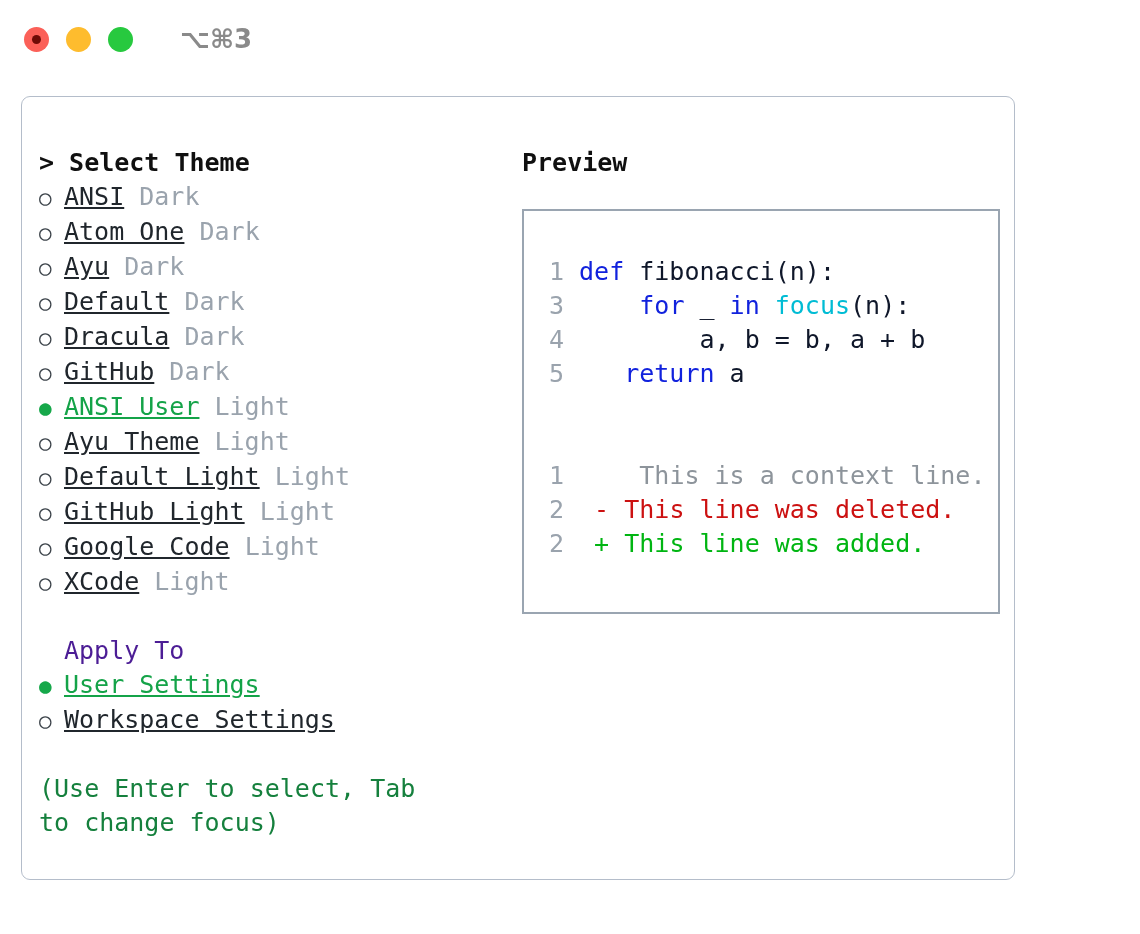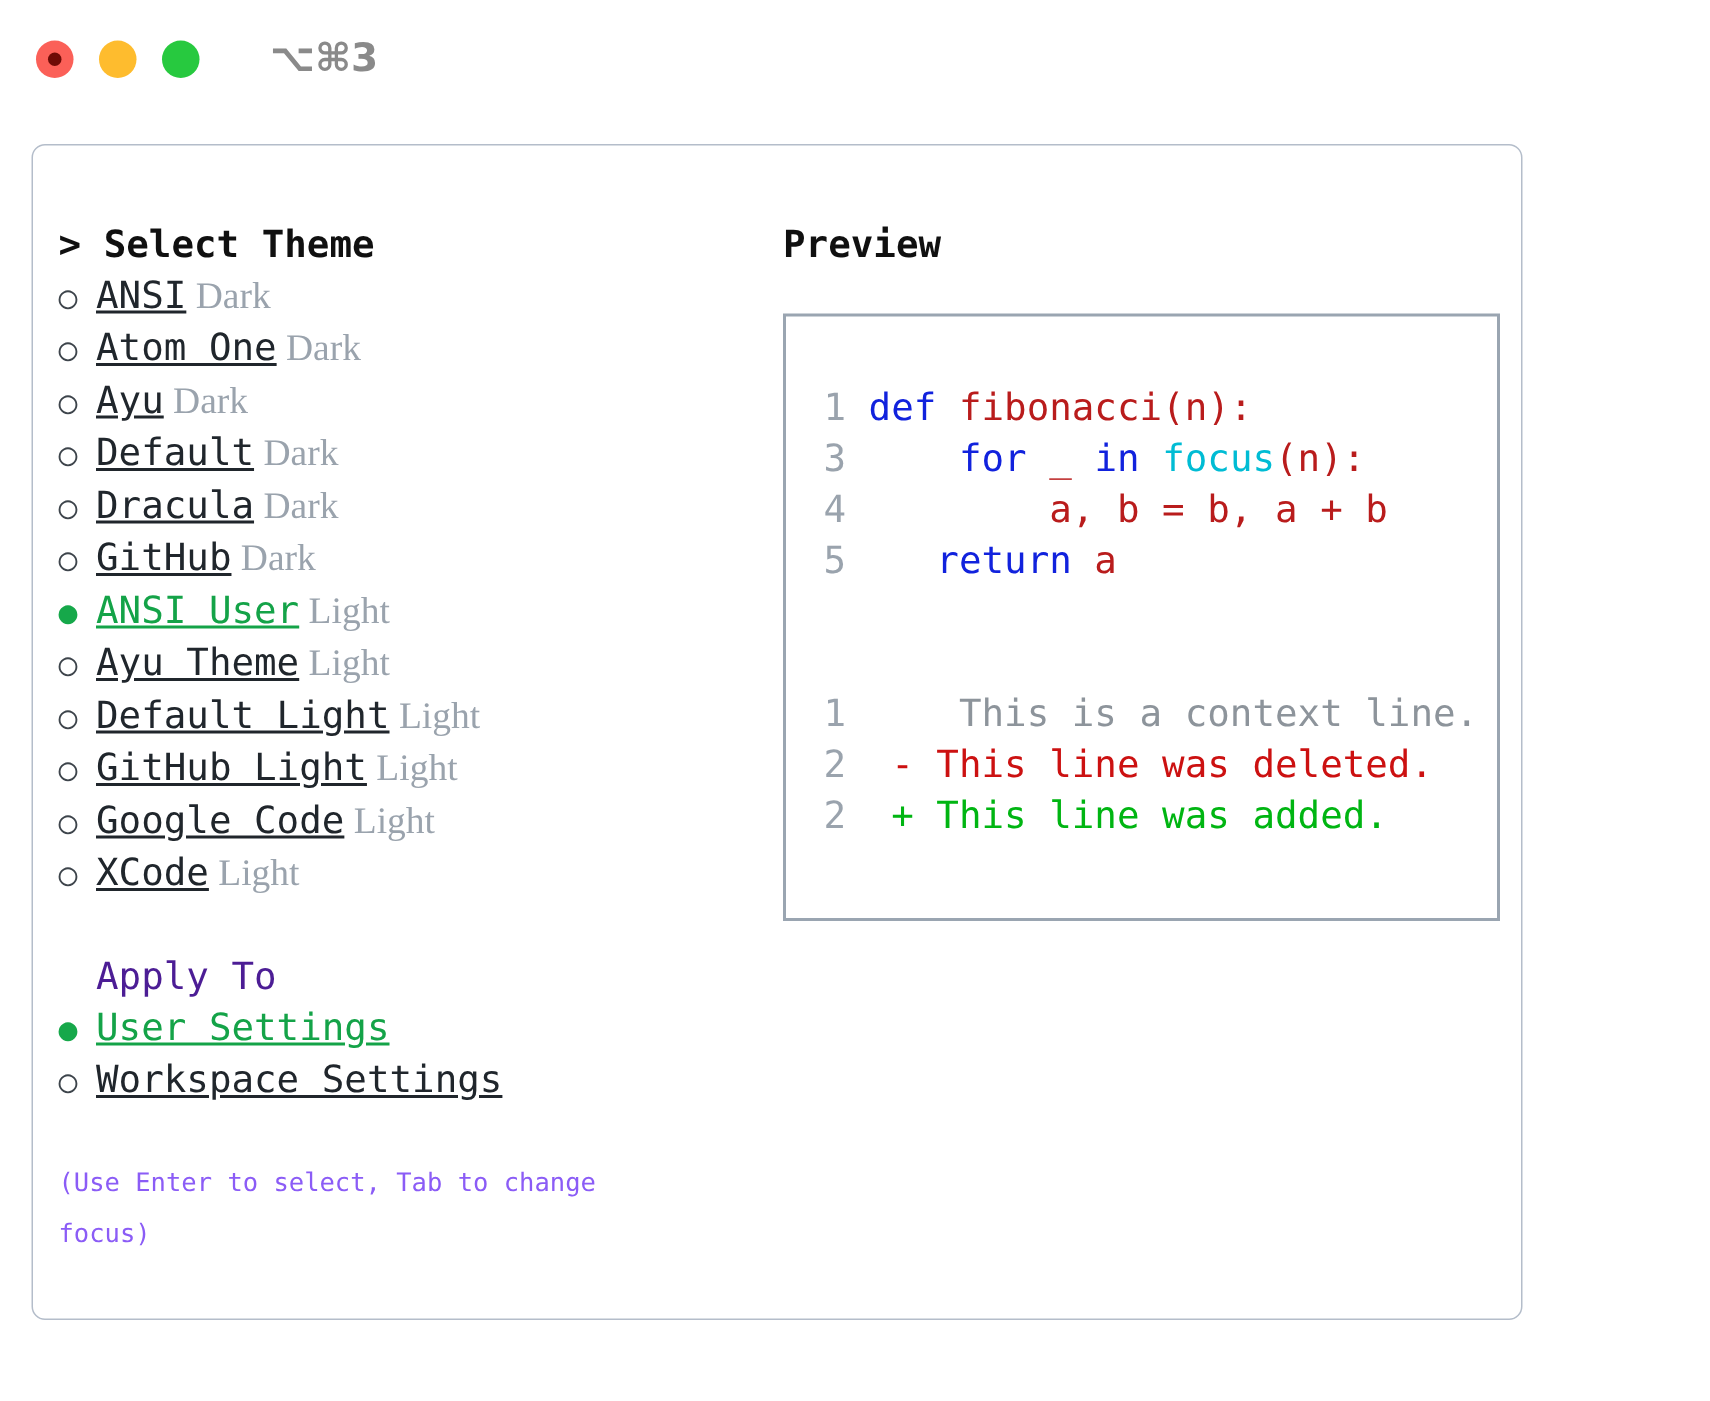--- a/index.html
+++ b/index.html
@@ -103,39 +103,39 @@
     color: #333a40;
   }
   .opt .bullet {
     width: 25px;
     flex: 0 0 25px;
     color: #3d444b;
     font-size: 21px;
   }
   .opt .bullet.filled { color: #16a84a; }
   .opt .label  { color: #20262c; text-decoration: underline; }
-  .opt .suffix { color: #9aa3ad; font-family: Liberation Serif, serif; }
+  .opt .suffix { color: #9aa3ad; }
   .opt.selected .label  { color: #14a348; }
   .opt.selected .suffix { color: #9aa3ad; }
 
   .section-gap { height: 34px; }
 
   .group-header {
     font-size: 25px;
     color: #4c1d95;
     line-height: 34px;
     white-space: pre;
     padding-left: 25px;
   }
 
   .hint {
     margin-top: 34px;
-    font-size: 17px;
-    line-height: 34px;
-    color: #8b5cf6;
+    font-size: 25px;
+    line-height: 34px;
+    color: #15803d;
     width: 420px;
     white-space: normal;
   }
 
   
   .right-pane {
     flex: 1;
     padding: 49px 0 0 0;
     box-sizing: border-box;
   }
@@ -162,21 +162,21 @@
     white-space: pre;
     color: #141414;
   }
   .lnum {
     display: inline-block;
     width: 26px;
     color: #9aa3ad;
     text-align: right;
   }
   .kw   { color: #1122dd; }
-  .fn   { color: #b91c1c; }
+  .fn   { color: #0f172a; }
   .bi   { color: #00bcd4; }
   .num  { color: #00b020; }
   .blank-line { height: 34px; }
   .ctx  { color: #8d949b; }
   .del  { color: #cc1111; }
   .add  { color: #00b512; }
 </style>
 </head>
 <body>
 

